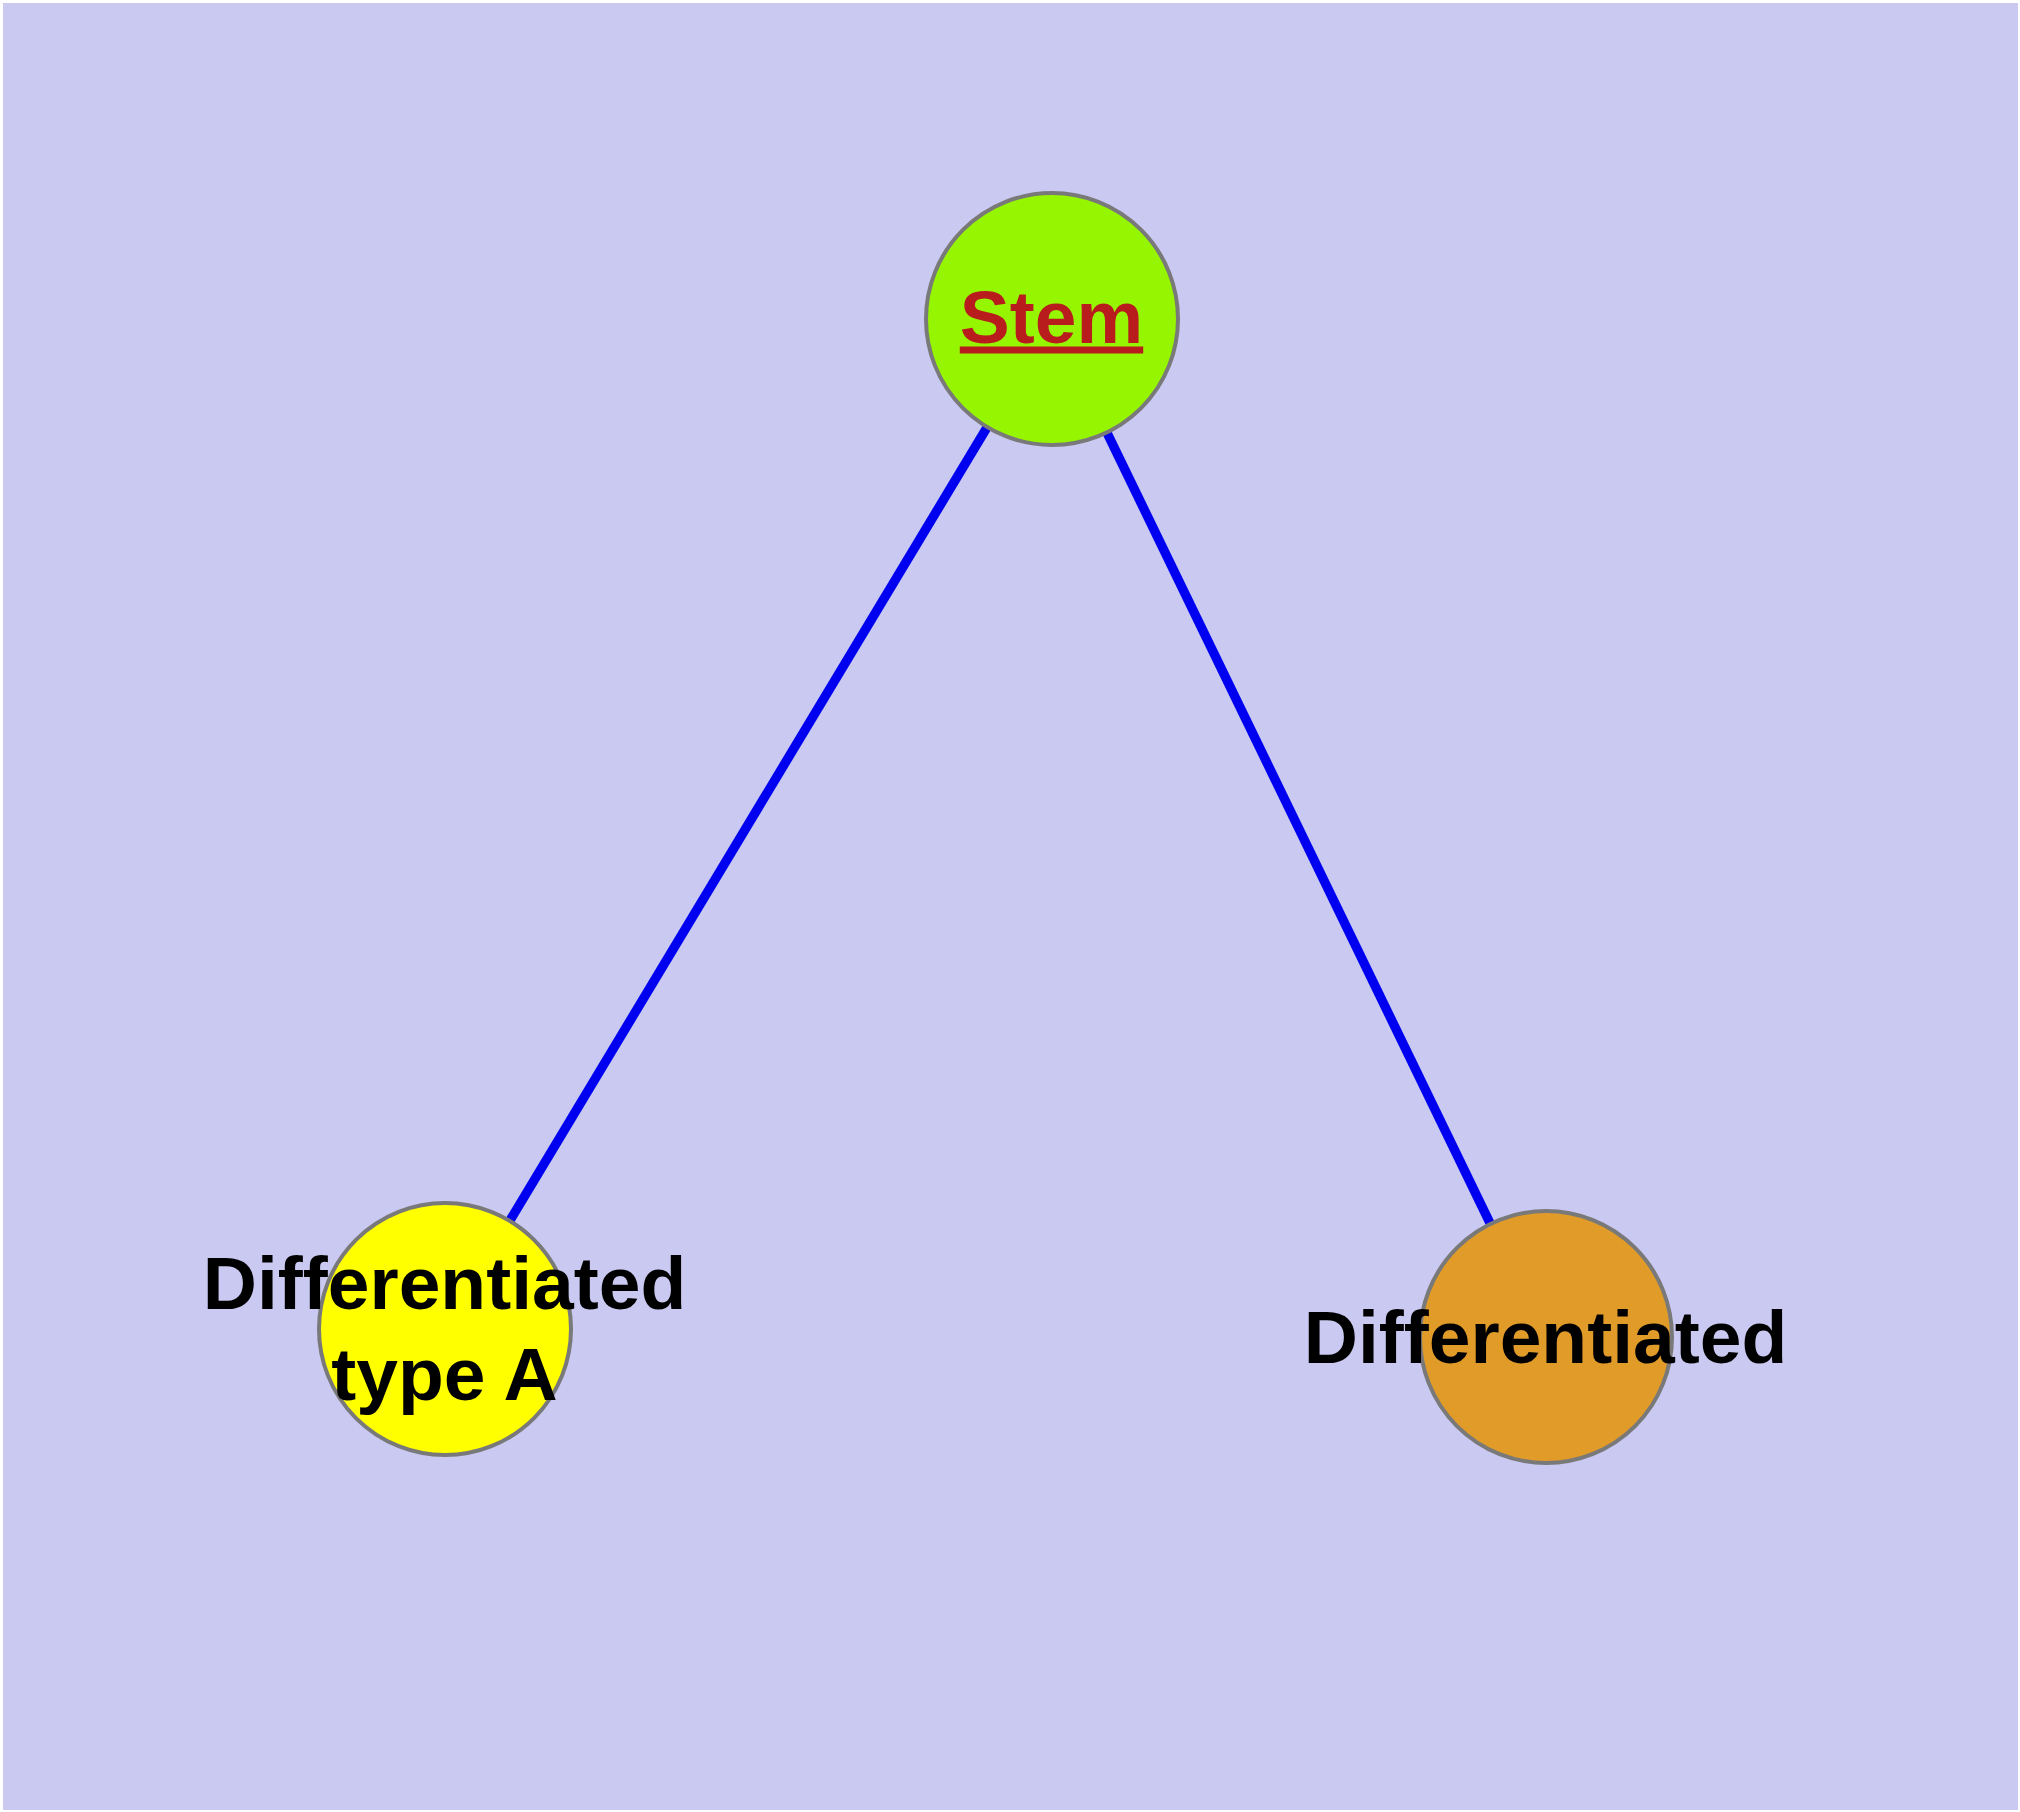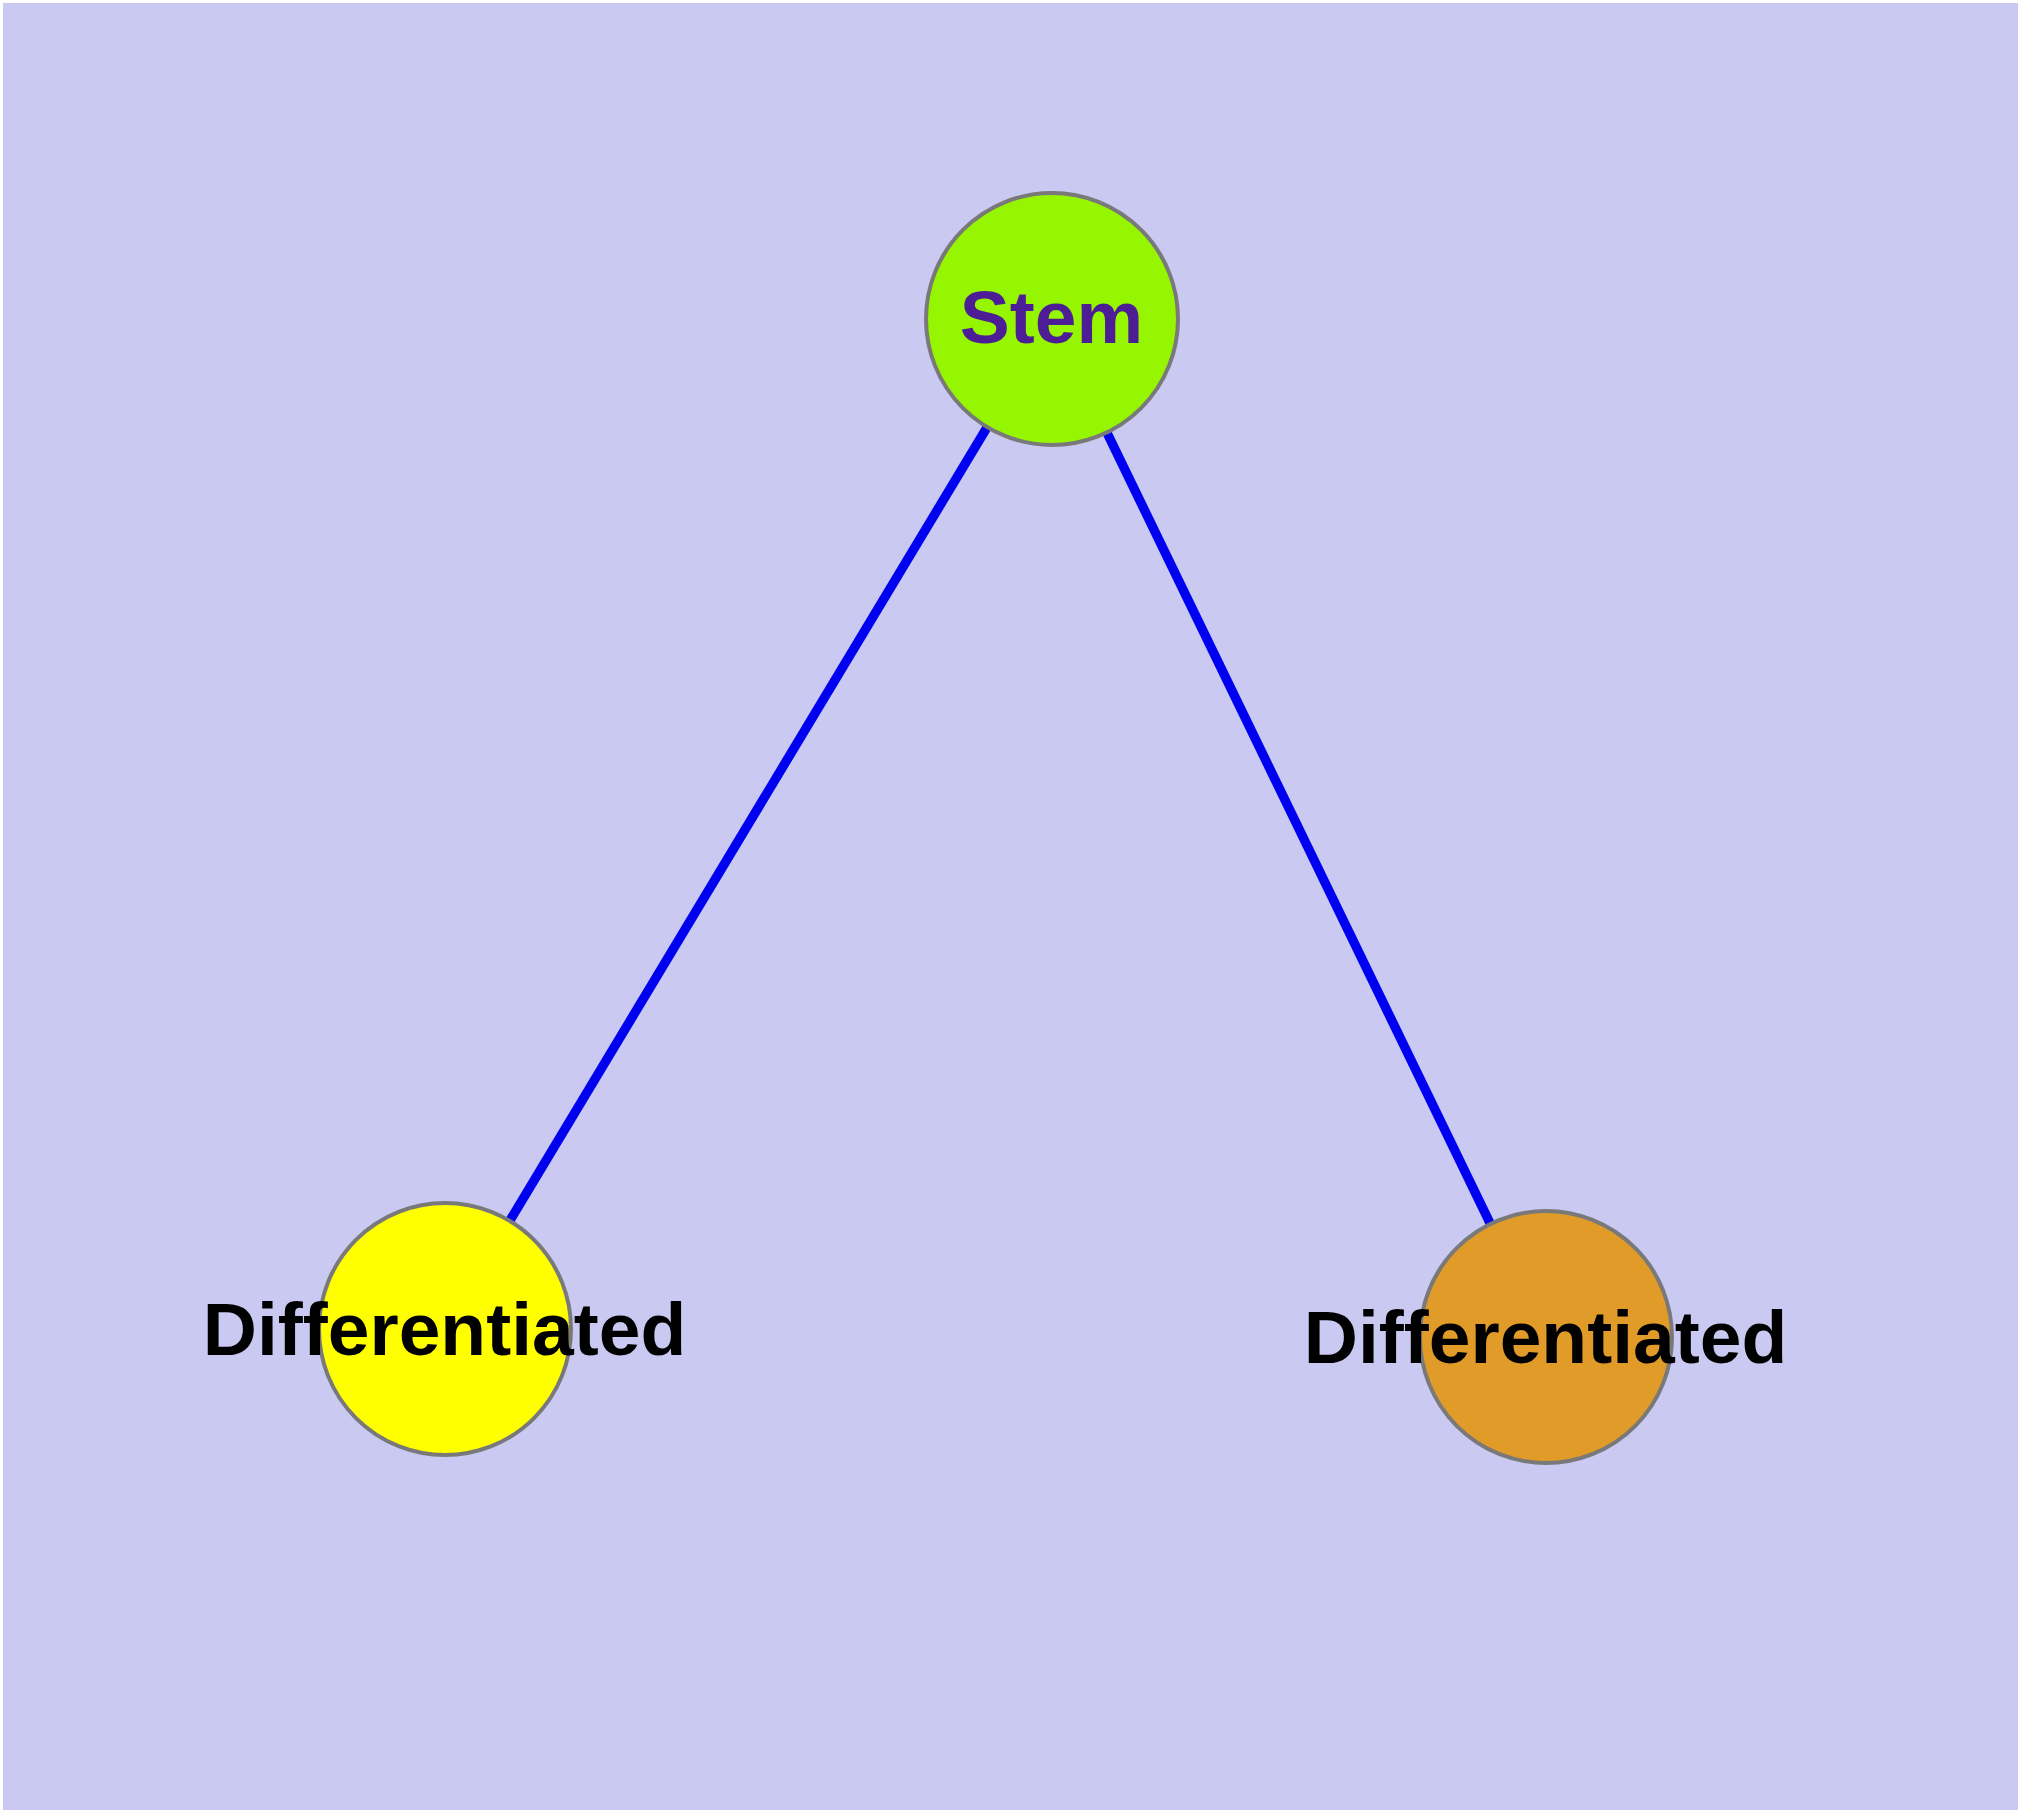--- a/index.html
+++ b/index.html
@@ -57,26 +57,27 @@
 
     <svg class="edges" id="edge-layer" xmlns="http://www.w3.org/2000/svg" viewBox="0 0 2378 2132" width="2015" height="1807">
       <line id="edge-0" x1="1238" y1="373" x2="521" y2="1565" stroke="#0000f0" stroke-width="11"></line>
       <line id="edge-1" x1="1238" y1="373" x2="1820" y2="1574" stroke="#0000f0" stroke-width="11"></line>
     </svg>
 
     <div class="node" id="node-stem" style="left: 1049px; top: 316px; width: 256px; height: 256px; background: rgb(150, 245, 0); border: 4.2px solid rgb(121, 121, 121);"></div>
     <div class="node" id="node-type-a" style="left: 442px; top: 1326px; width: 256px; height: 256px; background: rgb(255, 255, 0); border: 4.2px solid rgb(121, 121, 121);"></div>
     <div class="node" id="node-type-b" style="left: 1543px; top: 1334px; width: 256px; height: 256px; background: rgb(225, 155, 40); border: 4.2px solid rgb(121, 121, 121);"></div>
 
-    <div class="node-label" id="label-stem" style="left: 1049px; top: 314px; color: #4c1d95;">
+    <div class="node-label" id="label-stem" style="left: 1049px; top: 314px; color: #b91c1c; text-decoration: underline;">
       <span>Stem</span>
     </div>
 
     <div class="node-label" id="label-type-a" style="left: 442px; top: 1326px; color: rgb(0, 0, 0);">
       <span>Differentiated</span><br>
+      <span>type A</span>
     </div>
 
     <div class="node-label" id="label-type-b" style="left: 1543px; top: 1334px; color: rgb(0, 0, 0);">
       <span>Differentiated</span><br>
     </div>
 
   </div>
 </div>
 
 

